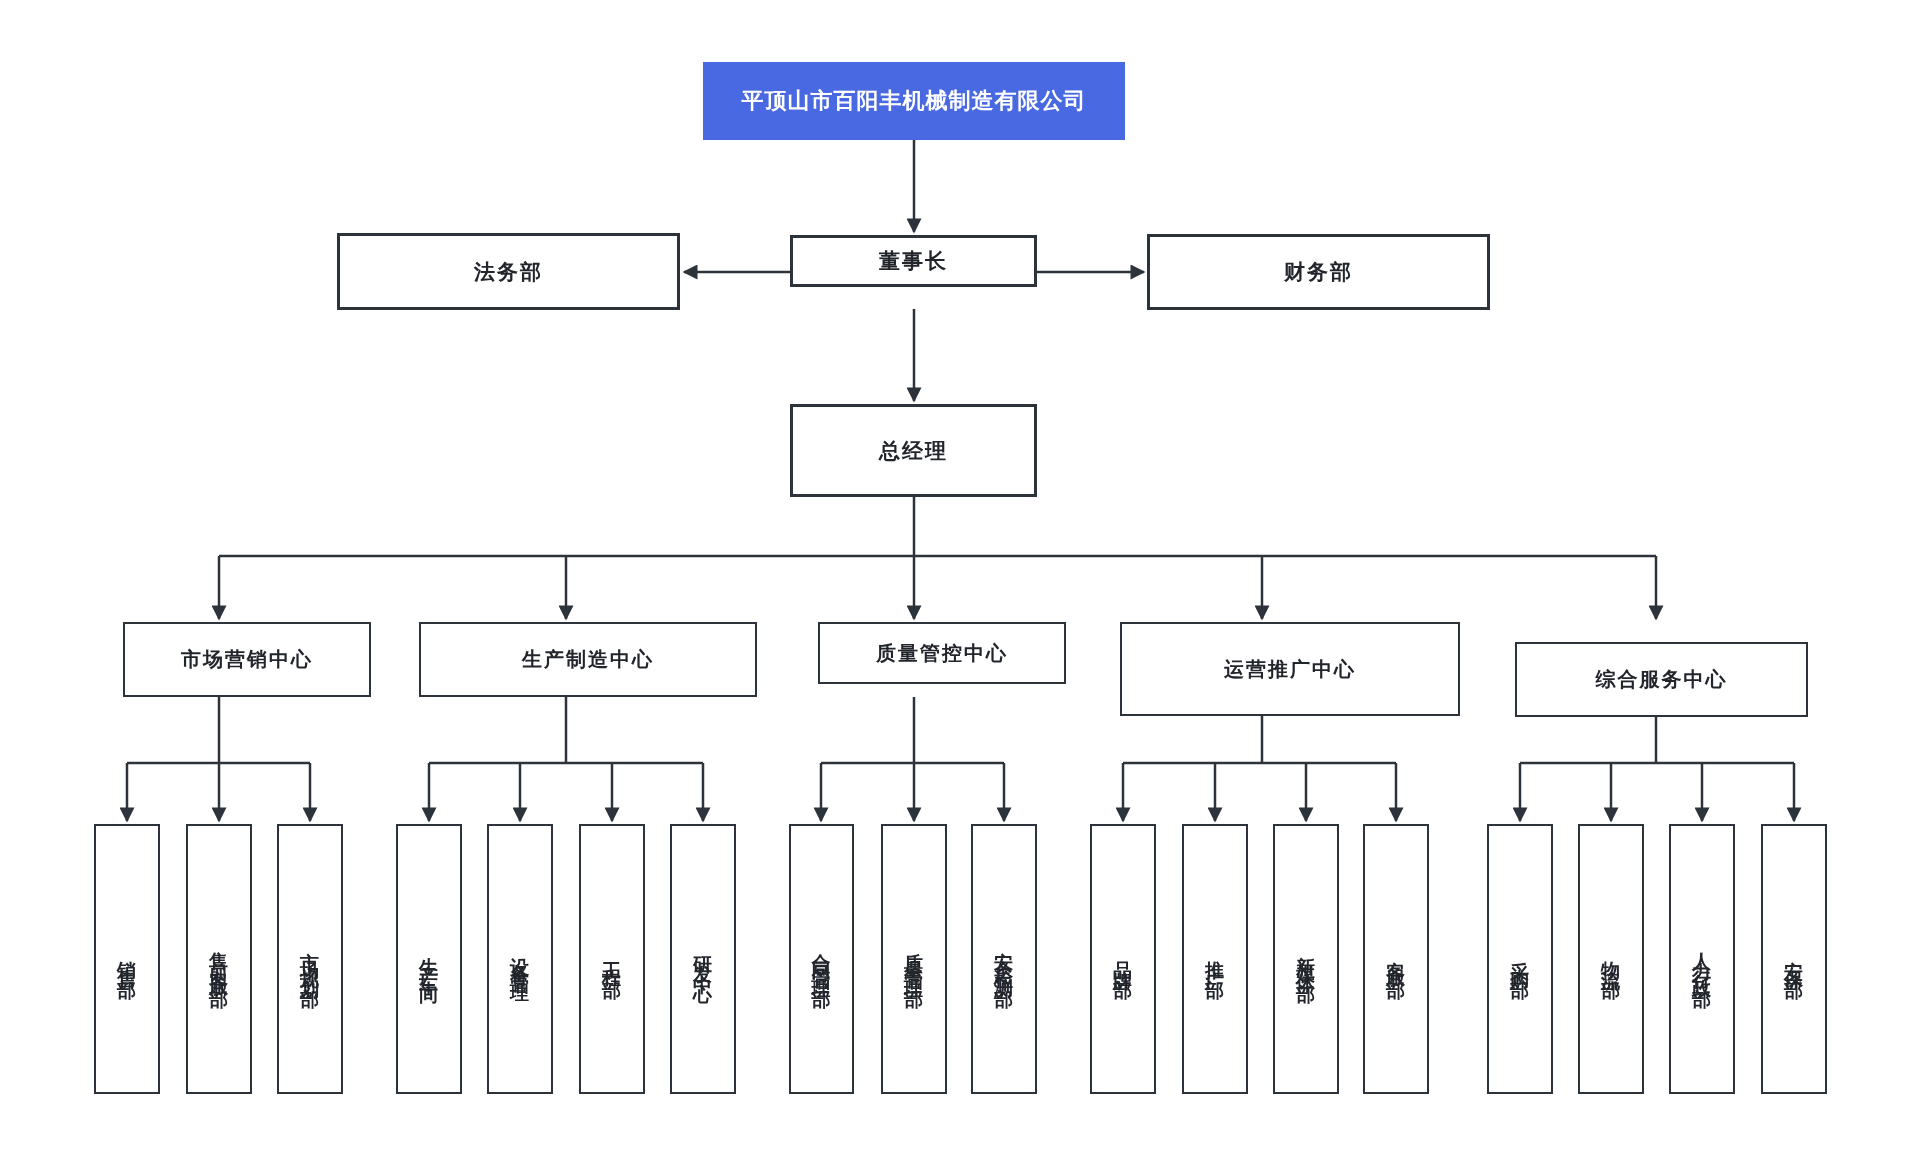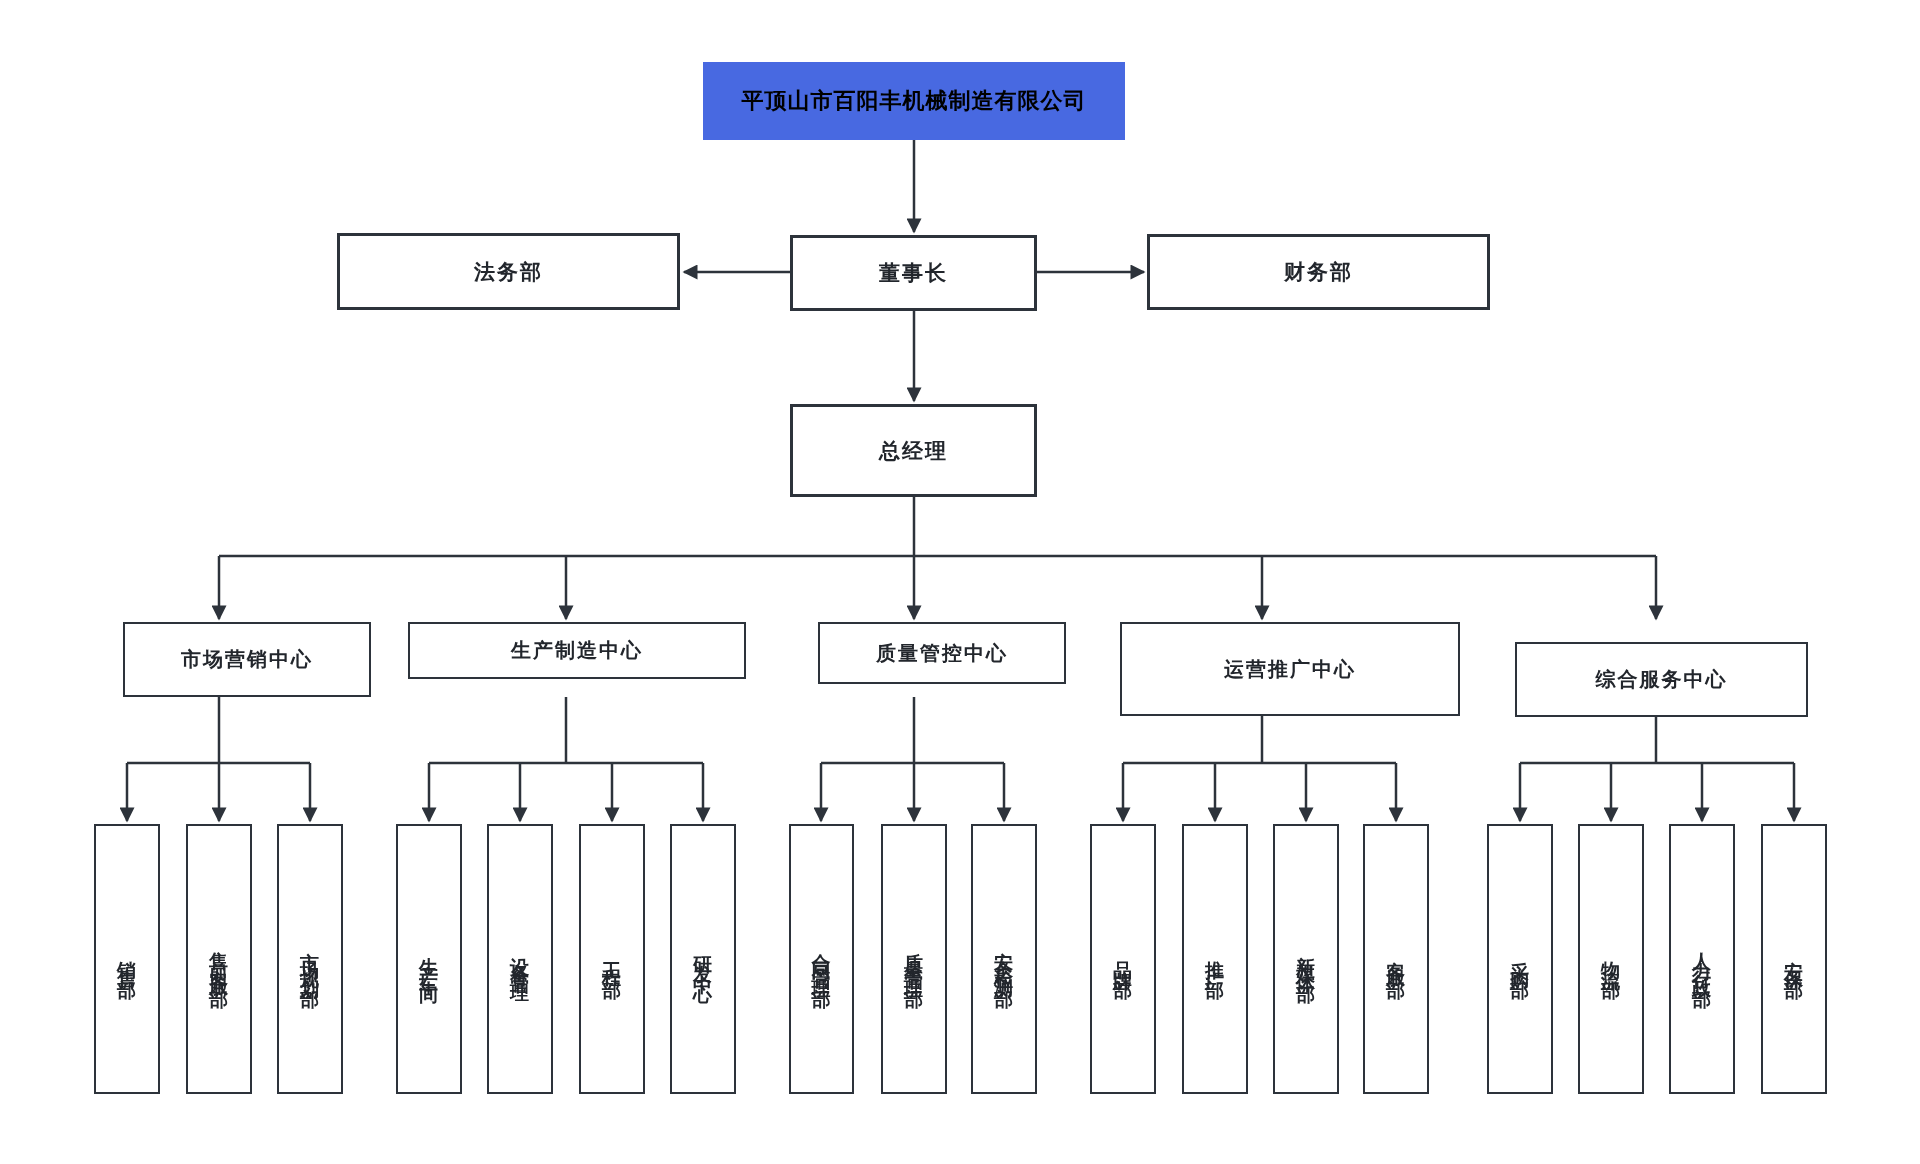--- a/index.html
+++ b/index.html
@@ -24,21 +24,21 @@
     box-sizing:border-box;
     background:var(--box-bg);
     border:3px solid var(--line);
     color:var(--text);
     font-weight:bold;
     text-align:center;
   }
   .node.root{
     background:var(--accent);
     border:none;
-    color:#000000;
+    color:#ffffff;
     font-size:22px;
     letter-spacing:1px;
   }
   .node.mid{font-size:21px;letter-spacing:2px;}
   .node.center{font-size:20px;letter-spacing:2px;border-width:2.5px;margin-left:28px;}
   .node.leaf{border-width:2.5px;}
   .node.leaf .vlabel{
     writing-mode:vertical-rl;
     text-orientation:upright;
     font-size:19px;
@@ -121,35 +121,35 @@
     </g>
   </svg>
 
   <div class="node root" style="left:703px;top:62px;width:422px;height:78px">
     <span>平顶山市百阳丰机械制造有限公司</span>
   </div>
 
   <div class="node mid" style="left:337px;top:233px;width:343px;height:77px">
     <span>法务部</span>
   </div>
-  <div class="node mid" style="left:790px;top:235px;width:247px;height:76px">
+  <div class="node mid" style="left:790px;top:235px;width:247px;height:52px">
     <span>董事长</span>
   </div>
   <div class="node mid" style="left:1147px;top:234px;width:343px;height:76px">
     <span>财务部</span>
   </div>
 
   <div class="node mid" style="left:790px;top:404px;width:247px;height:93px">
     <span>总经理</span>
   </div>
 
   <div class="node center" style="left:95px;top:622px;width:248px;height:75px">
     <span>市场营销中心</span>
   </div>
-  <div class="node center" style="left:380px;top:622px;width:338px;height:57px">
+  <div class="node center" style="left:391px;top:622px;width:338px;height:75px">
     <span>生产制造中心</span>
   </div>
   <div class="node center" style="left:790px;top:622px;width:248px;height:62px">
     <span>质量管控中心</span>
   </div>
   <div class="node center" style="left:1092px;top:622px;width:340px;height:94px">
     <span>运营推广中心</span>
   </div>
   <div class="node center" style="left:1487px;top:642px;width:293px;height:75px">
     <span>综合服务中心</span>

